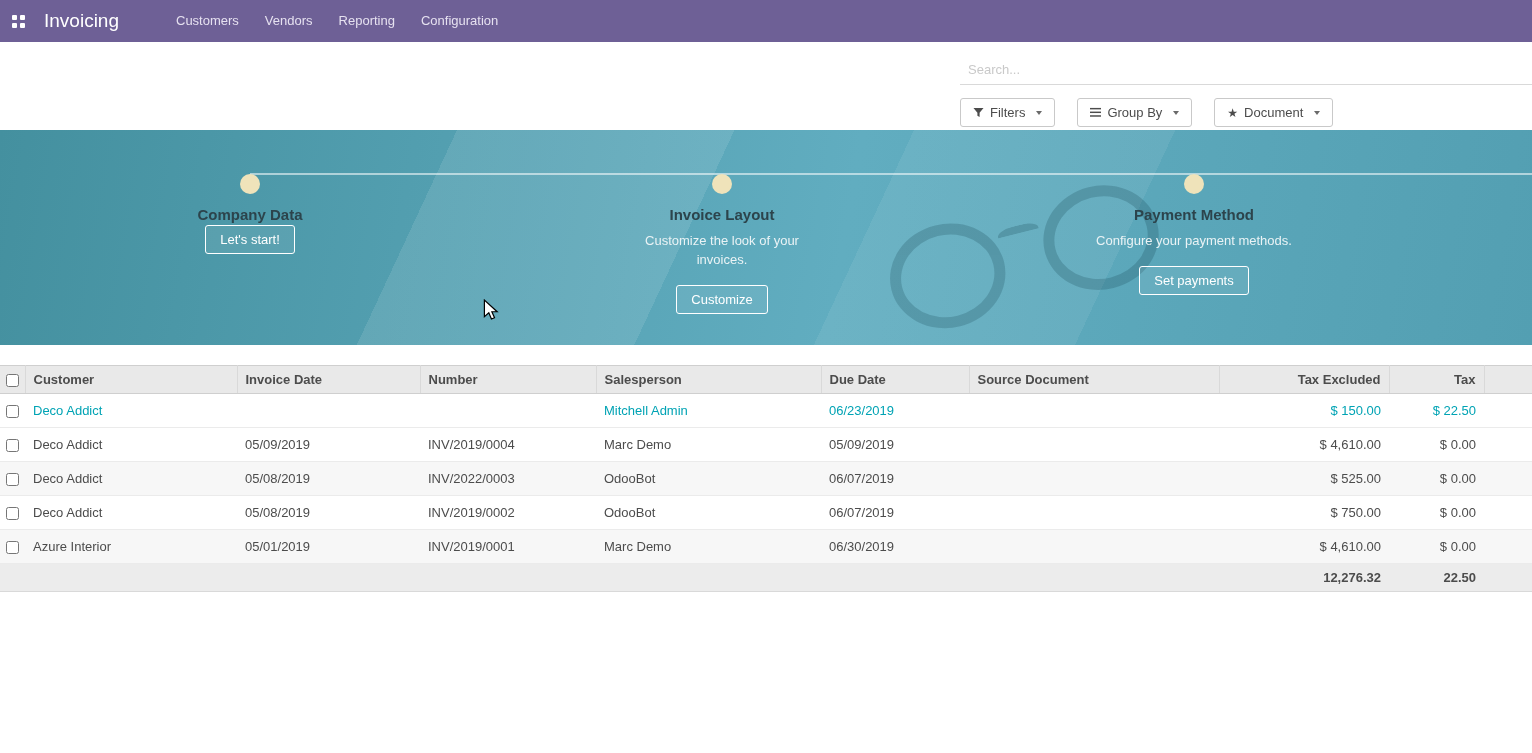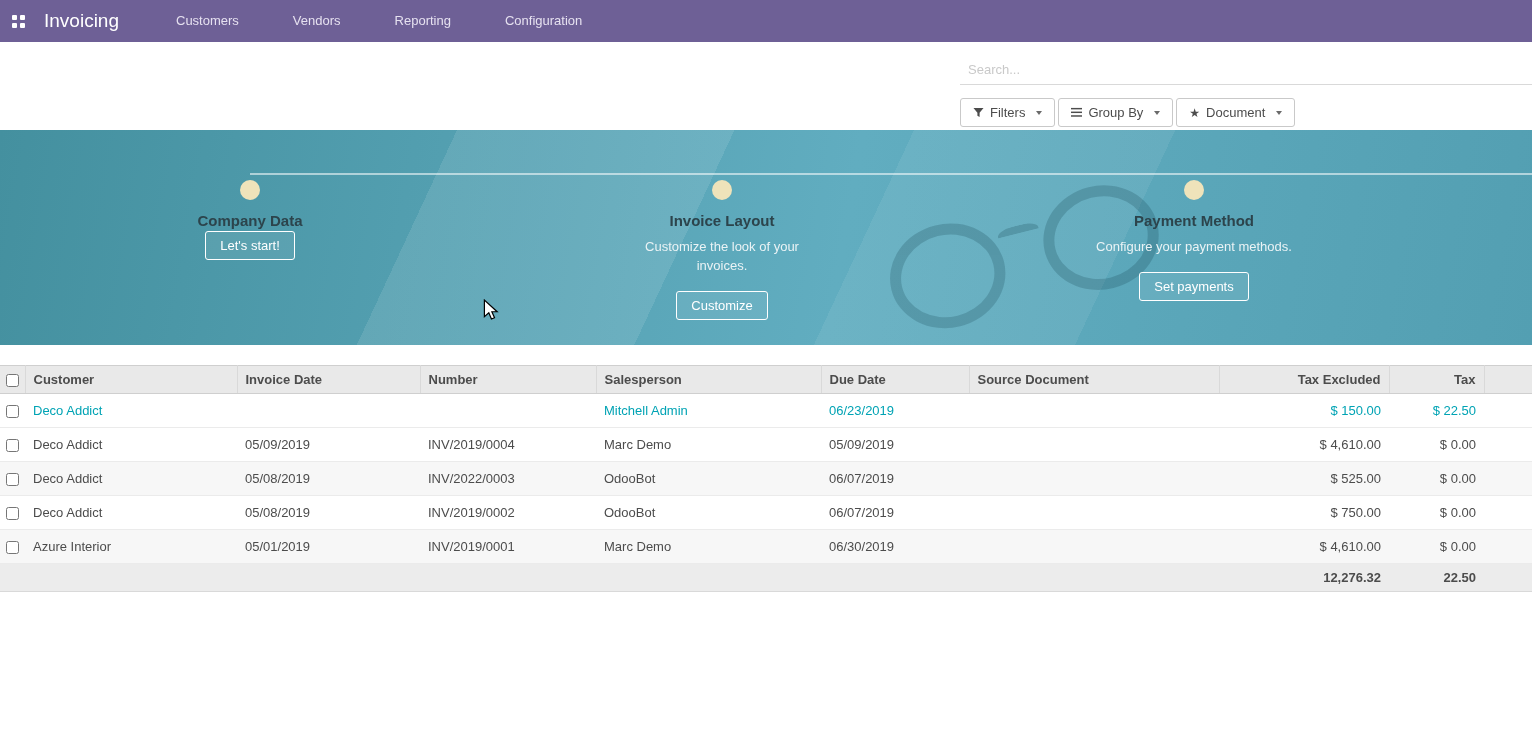--- a/index.html
+++ b/index.html
@@ -11,21 +11,21 @@
 
   
   .navbar {
     height:42px; background:var(--navbar-bg,#6e6096);
     display:flex; align-items:center; color:#fff;
   }
   .apps-btn { width:36px; height:42px; display:flex; align-items:center; justify-content:center; cursor:pointer; }
   .apps-grid { display:grid; grid-template-columns:repeat(2,5px); grid-gap:3px; }
   .apps-grid i { width:5px; height:5px; background:#fff; border-radius:1px; display:block; }
   .brand { font-size:19px; font-weight:400; margin-left:8px; color:#fff; cursor:pointer; white-space:nowrap; }
-  .nav-menu { display:flex; margin-left:44px;gap:28px; }
+  .nav-menu { display:flex; margin-left:44px; }
   .nav-menu .nav-item {
     color:#e6e1f0; font-size:13px; line-height:42px; padding:0 13px; cursor:pointer; white-space:nowrap;
   }
 
   
   .control-panel { position:relative; height:88px; background:#fff; }
   .cp-left { position:absolute; left:15px; top:12px; }
   .breadcrumb { font-size:18px; color:#555; margin:0 0 13px 0; font-weight:400; }
   .cp-buttons { display:flex; gap:6px; }
   .btn {
@@ -36,41 +36,41 @@
   .btn-primary { background:var(--primary-btn,#6c5f9a); border-color:var(--primary-btn,#6c5f9a); color:#fff; }
   .plus-glyph { font-size:13px; font-weight:bold; line-height:11px; }
 
   .cp-right { position:absolute; right:0; top:13px; width:572px; }
   .search-box { border-bottom:1px solid #d9d9d9; height:30px; }
   .search-box input {
     width:100%; height:29px; border:none; outline:none; font-size:13px;
     padding:4px 8px; font-family:inherit; color:#4c4c4c; background:transparent;
   }
   .search-box input::placeholder { color:#c9c9c9; }
-  .filter-row { display:flex; gap:3px; margin-top:13px; }
+  .filter-row { display:flex; gap:22px; margin-top:13px; }
   .caret { width:0; height:0; border-left:3.5px solid transparent; border-right:3.5px solid transparent; border-top:4px solid #6a6a6a; margin-left:5px; }
   .dd-icon { display:inline-flex; align-items:center; }
   .star-glyph { font-size:12px; line-height:12px; color:#4c4c4c; }
 
   
   .onboarding {
     position:relative; height:215px; overflow:hidden;
     background:linear-gradient(100deg, var(--banner-grad-a,#44909f), var(--banner-grad-b,#61adc0) 55%, #539fb2);
   }
   .onboarding::before {
     content:""; position:absolute; inset:0; pointer-events:none;
     background:linear-gradient(115deg, transparent 28%, rgba(255,255,255,.10) 28%, rgba(255,255,255,.10) 45%, transparent 45%, transparent 56%, rgba(255,255,255,.07) 56%, rgba(255,255,255,.07) 72%, transparent 72%);
   }
   .glasses { position:absolute; left:880px; top:50px; width:330px; height:170px; opacity:.22; transform:rotate(-14deg); pointer-events:none; }
   .glasses .lens { position:absolute; width:116px; height:104px; border:11px solid #123f4c; border-radius:50%; top:20px; }
   .glasses .lens.l1 { left:10px; }
   .glasses .lens.l2 { left:168px; }
   .glasses .bridge { position:absolute; left:126px; top:40px; width:42px; height:18px; border-top:8px solid #123f4c; border-radius:40% 40% 0 0; }
   .progress-line { position:absolute; top:43px; left:250px; right:0; height:2px; background:rgba(255,255,255,.55); }
-  .step { position:absolute; top:50px; width:320px; display:flex; flex-direction:column; align-items:center; text-align:center; z-index:2; }
+  .step { position:absolute; top:44px; width:320px; display:flex; flex-direction:column; align-items:center; text-align:center; z-index:2; }
   .step-1 { left:90px; }
   .step-2 { left:562px; }
   .step-3 { left:1034px; }
   .dot { width:20px; height:20px; border-radius:50%; background:var(--step-circle,#efe3ba); }
   .step h3 { margin:12px 0 2px; font-size:15px; font-weight:bold; color:#2c444c; }
   .step p { margin:7px 0 15px; font-size:13px; color:#eaf3f5; max-width:205px; line-height:1.45; }
   .step-btn {
     background:rgba(255,255,255,.08); border:1px solid #fff; color:#fff;
     font-size:13px; padding:6px 14px; border-radius:3px; cursor:pointer; font-family:inherit;
   }

